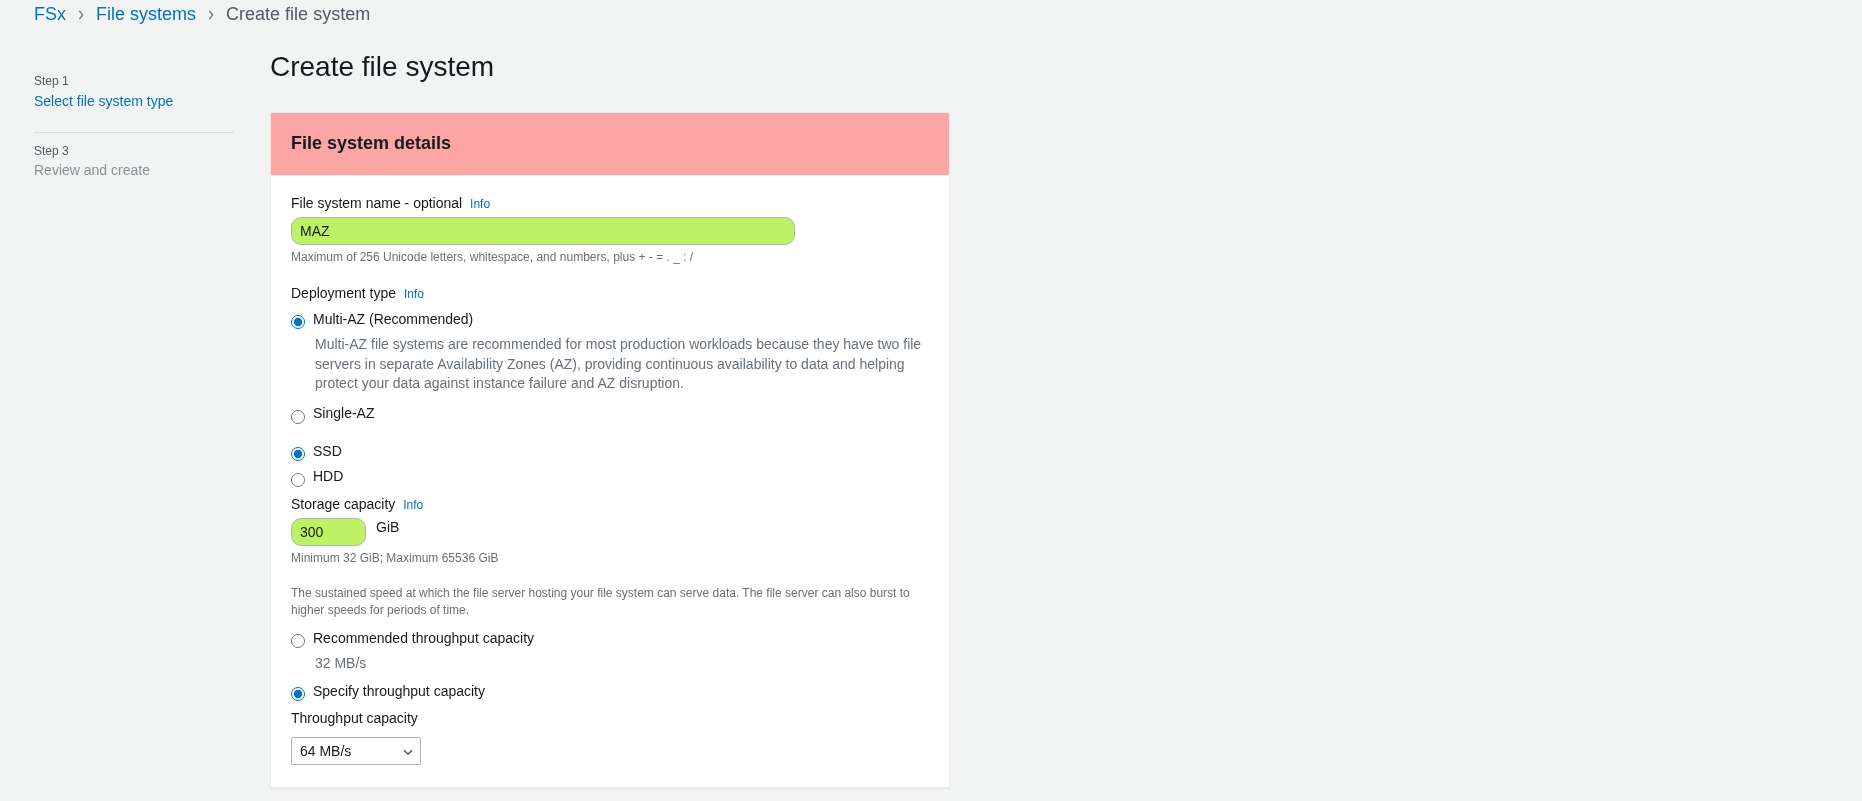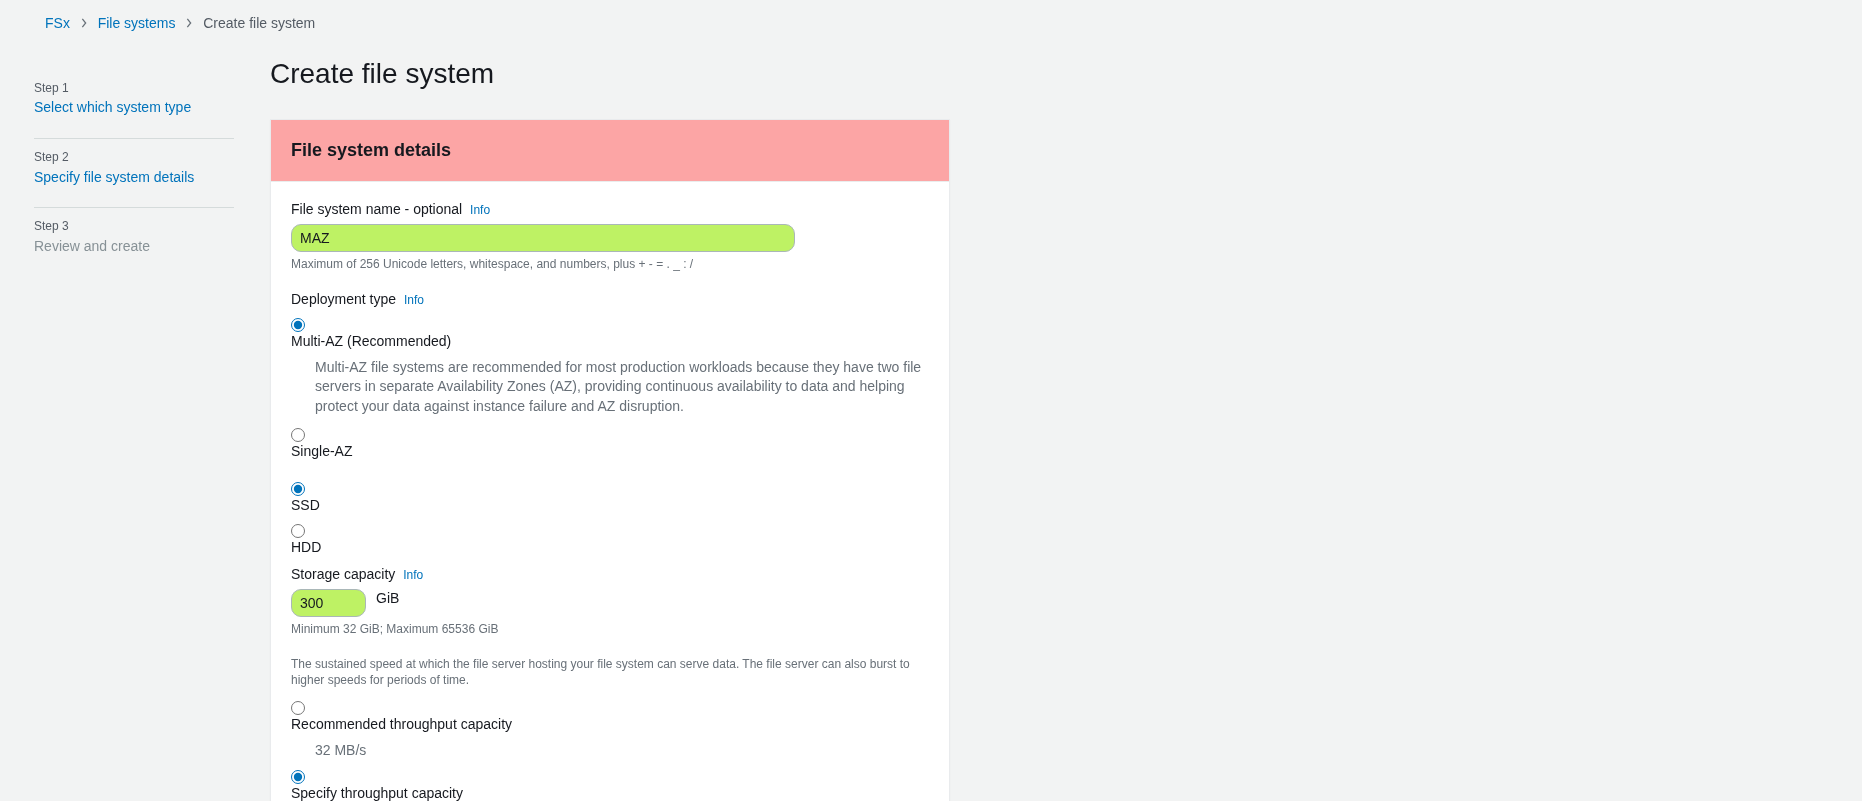--- a/index.html
+++ b/index.html
@@ -16,23 +16,22 @@
   body {
     margin: 0;
     font-family: "Amazon Ember", "Helvetica Neue", Arial, sans-serif;
     font-size: 14px;
     line-height: 1.4;
     color: var(--aws-text);
     background: var(--aws-bg);
   }
 
   .breadcrumbs {
-    padding: 14px 20px 14px 34px;
-    font-size: 14px;
-    margin-left: 11px;
+    padding: 2px 20px 14px 34px;
+    font-size: 18px;
   }
   .breadcrumbs a { color: var(--aws-blue); text-decoration: none; }
   .breadcrumbs .sep { color: var(--aws-grey-text); margin: 0 6px; display:inline-block; }
   .breadcrumbs .current { color: var(--aws-grey-text); }
 
   .layout {
     display: flex;
     align-items: flex-start;
     padding: 0 34px 40px 34px;
   }
@@ -109,23 +108,22 @@
     font-size: 14px;
     border: 1px solid var(--aws-input-border);
     border-radius: 10px;
     background: #bef264;
     color: var(--aws-text);
   }
   input.small { max-width: 75px; }
 
   .radio-row {
     display: flex;
-    align-items: flex-start;
+    align-items: flex-end;
     margin: 6px 0;
-    flex-direction: column;
   }
   .radio-row input[type="radio"] {
     margin: 2px 8px 0 0;
     accent-color: var(--aws-blue);
     width: 14px; height: 14px;
     flex: 0 0 auto;
   }
   .radio-label { font-size: 14px; color: var(--aws-text); }
 
   .section { margin-top: 18px; }
@@ -174,25 +172,21 @@
       </svg>
   </span>
   <span class="current">Create file system</span>
 </div>
 
 <div class="layout">
 
   <div class="steps">
     <div class="step">
       <div class="step-number">Step 1</div>
-      <div class="step-title">Select which system type</div>
-    </div>
-    <div class="step">
-      <div class="step-number">Step 2</div>
-      <div class="step-title">Specify file system details</div>
+      <div class="step-title">Select file system type</div>
     </div>
     <div class="step">
       <div class="step-number">Step 3</div>
       <div class="step-title disabled">Review and create</div>
     </div>
   </div>
 
   <div class="main">
     <h1>Create file system</h1>
 

